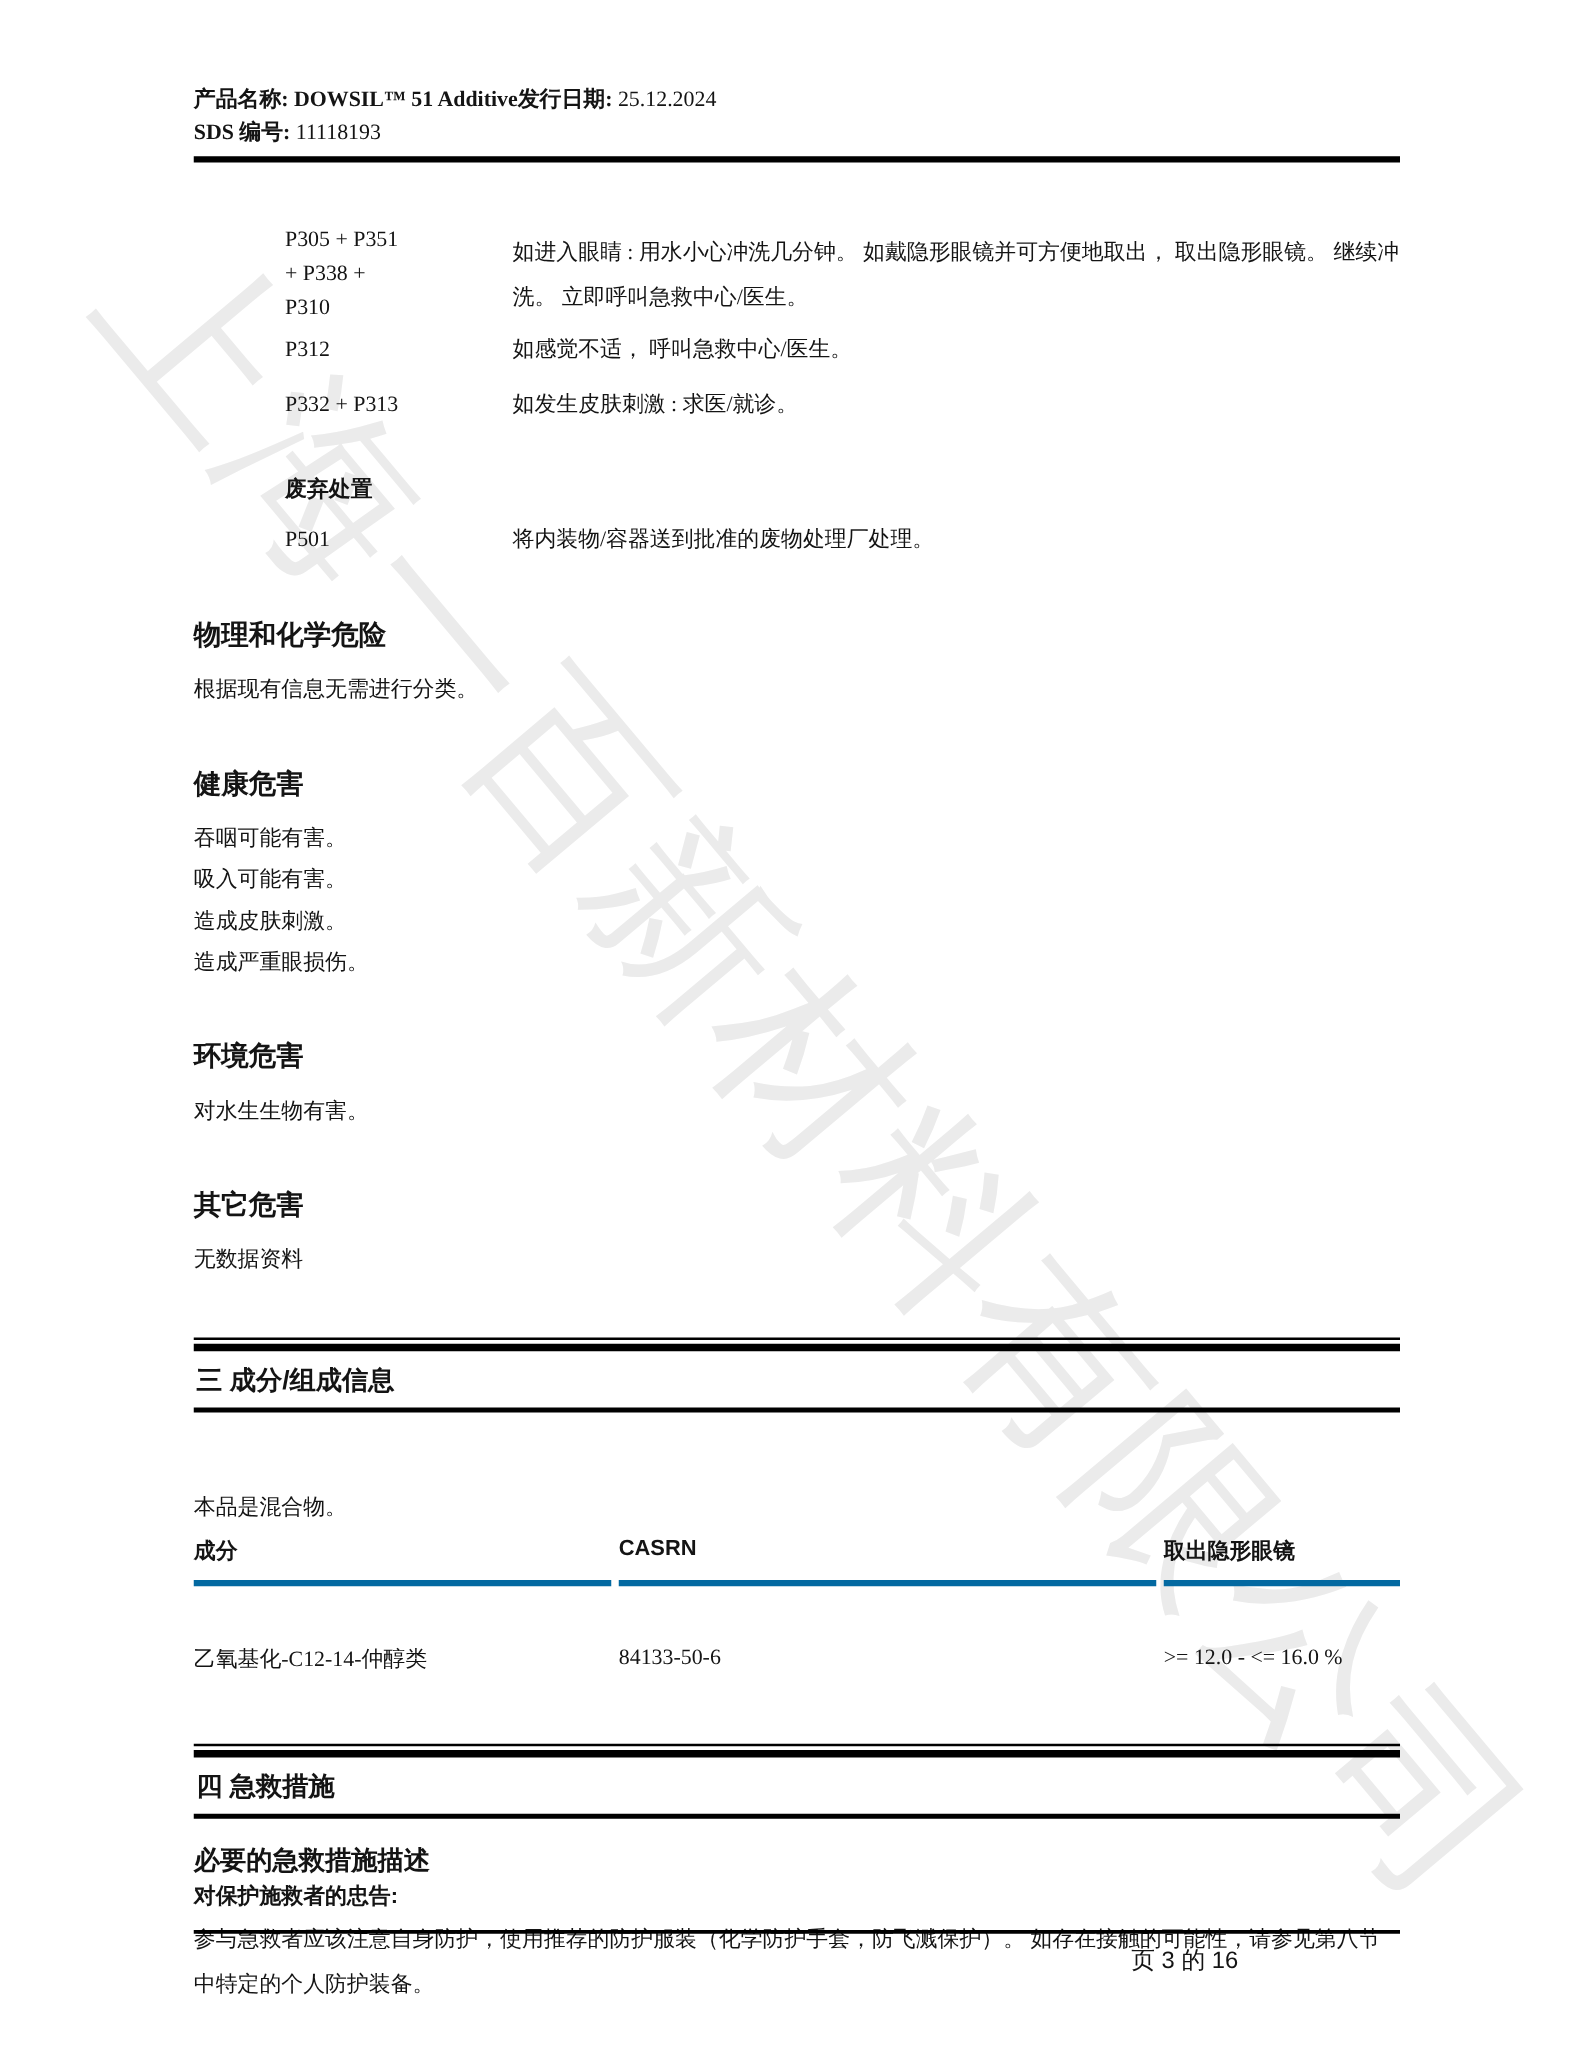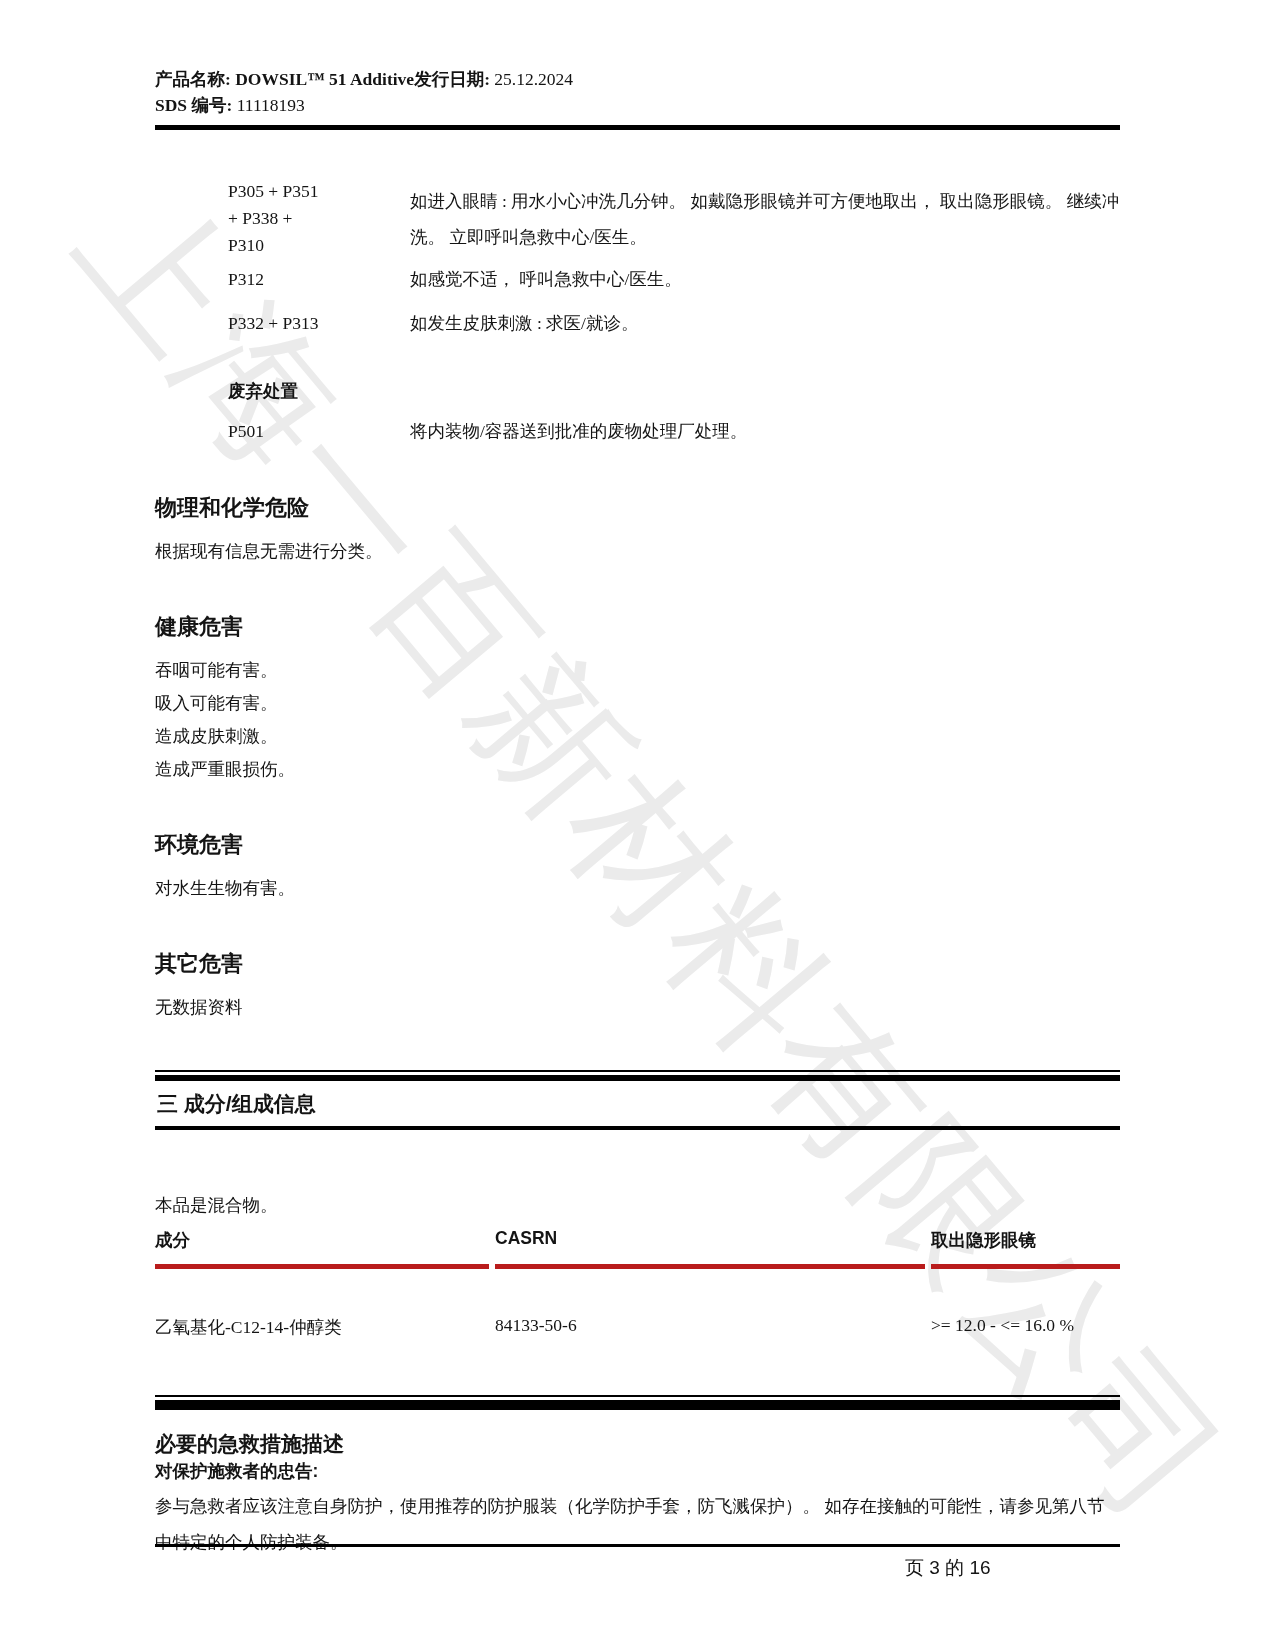--- a/index.html
+++ b/index.html
@@ -49,21 +49,21 @@
   .div-thin{height:2px;background:#000;}
   .div-thick{height:6px;background:#000;margin-top:3px;}
   .div-mid{height:4px;background:#000;}
   .sectitle{font-size:21px;font-weight:bold;margin:9px 0 8px 2px;
     font-family:"Liberation Sans","DejaVu Sans",sans-serif;}
 
   
   .intro{margin:60px 0 0 0;line-height:30px;}
   .tbl{margin-top:8px;}
   .tbl-header{display:flex;gap:6px;font-weight:bold;}
-  .tbl-header .c{border-bottom:5px solid #b91c1c;padding-bottom:12px;}
+  .tbl-header .c{border-bottom:5px solid #0369a1;padding-bottom:12px;}
   .tbl-row{display:flex;gap:6px;}
   .tbl-row .c{padding-top:46px;}
   .c1{width:334px;flex:0 0 334px;}
   .c2{width:430px;flex:0 0 430px;}
   .c3{flex:1;}
   .sec4{margin-top:56px;}
 
   
   .fa-h{font-size:21px;font-weight:bold;margin:20px 0 0 0;line-height:27px;}
   .fa-h2{font-size:17.5px;font-weight:bold;margin:1px 0 0 0;line-height:27px;}
@@ -164,20 +164,21 @@
     <div class="tbl-row">
       <div class="c c1">乙氧基化-C12-14-仲醇类</div>
       <div class="c c2">84133-50-6</div>
       <div class="c c3">&gt;= 12.0 - &lt;= 16.0 %</div>
     </div>
   </div>
 
   <div class="secdiv sec4">
     <div class="div-thin"></div>
     <div class="div-thick"></div>
+    <h2 class="sectitle">四 急救措施</h2>
     <div class="div-mid"></div>
   </div>
 
   <h4 class="fa-h sans">必要的急救措施描述</h4>
   <h4 class="fa-h2 sans">对保护施救者的忠告:</h4>
   <p class="fa-p">参与急救者应该注意自身防护，使用推荐的防护服装（化学防护手套，防飞溅保护）。 如存在接触的可能性，请参见第八节中特定的个人防护装备。</p>
 
 </div>
 
 <div class="footer">

